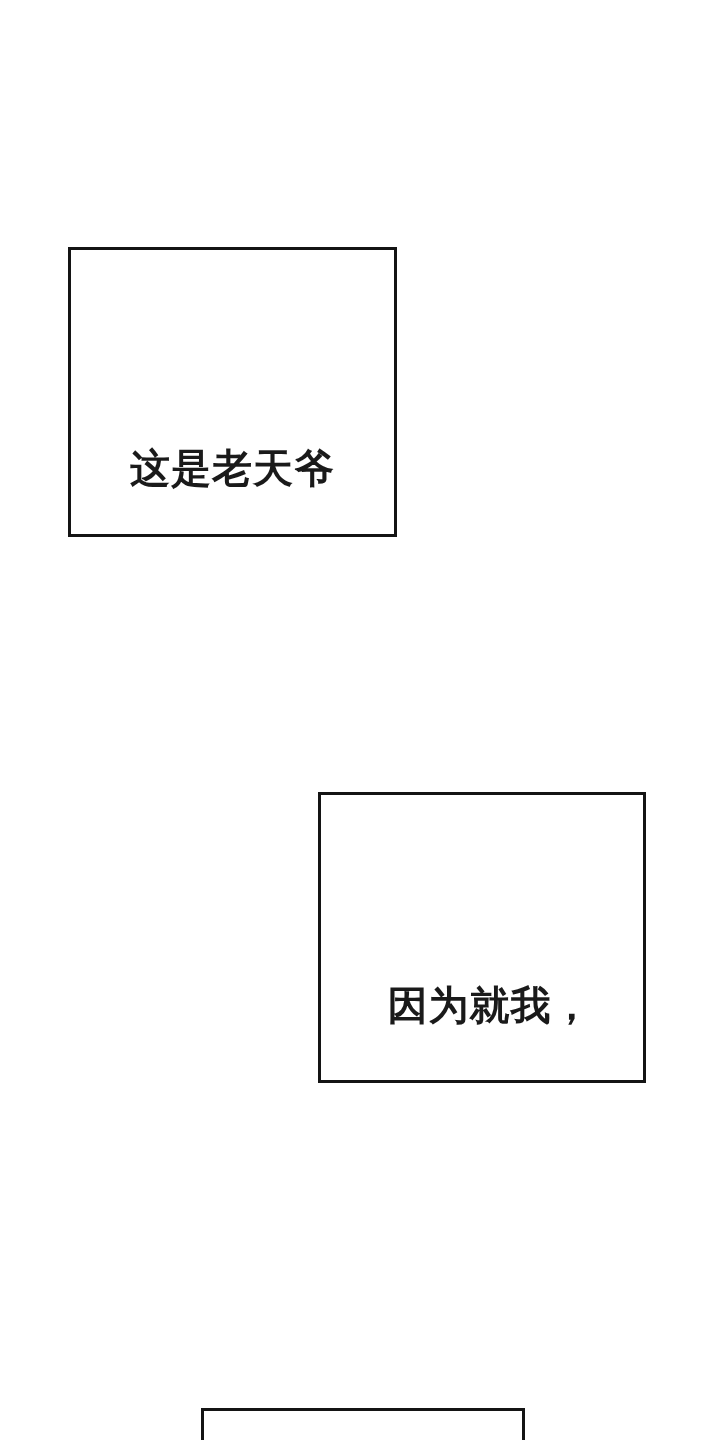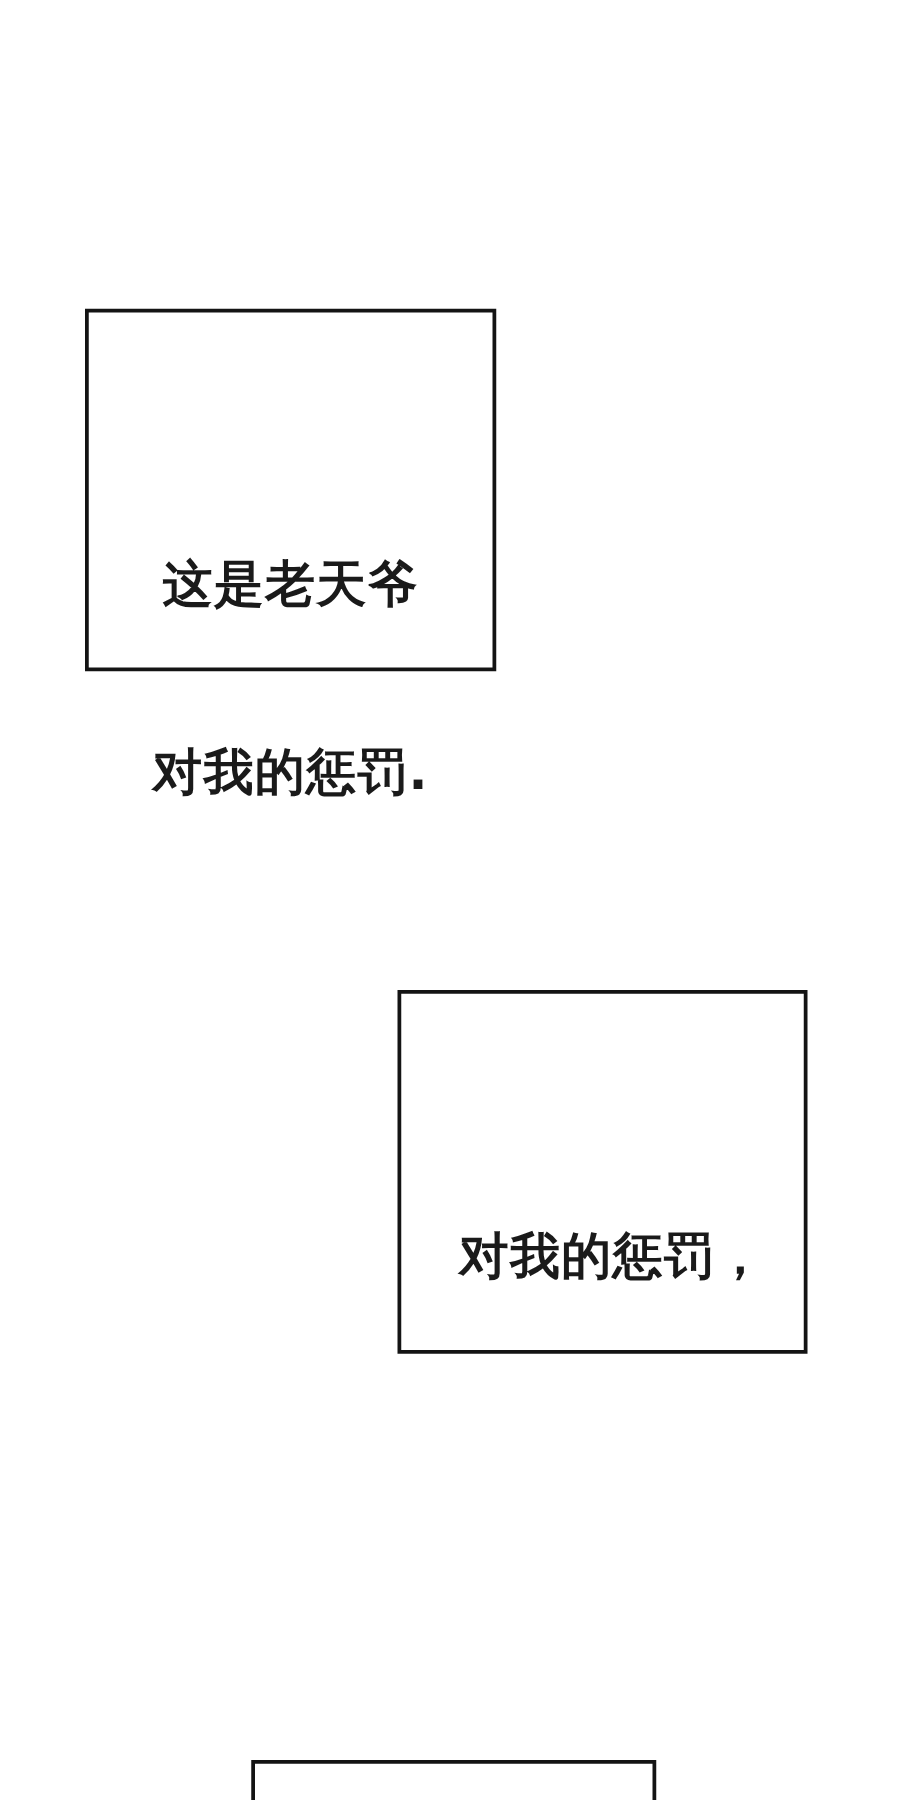--- a/index.html
+++ b/index.html
@@ -88,26 +88,25 @@
   .panel-text .line--indent-b { padding-left: 0px; }
 </style>
 </head>
 <body>
 
 <div class="strip">
 
   <div class="panel panel--one">
     <div class="panel-text">
       <span class="line line--indent-a">这是老天爷</span>
-      <span class="line line--indent-b">对我的惩罚.</span>
     </div>
   </div>
 
   <div class="panel panel--two">
     <div class="panel-text">
-      <span class="line line--indent-b">对我的惩罚，</span>
+      <span class="line line--indent-b">因为就我，</span>
     </div>
   </div>
 
   <div class="panel panel--three">
   </div>
 
 </div>
 
 </body></html>

